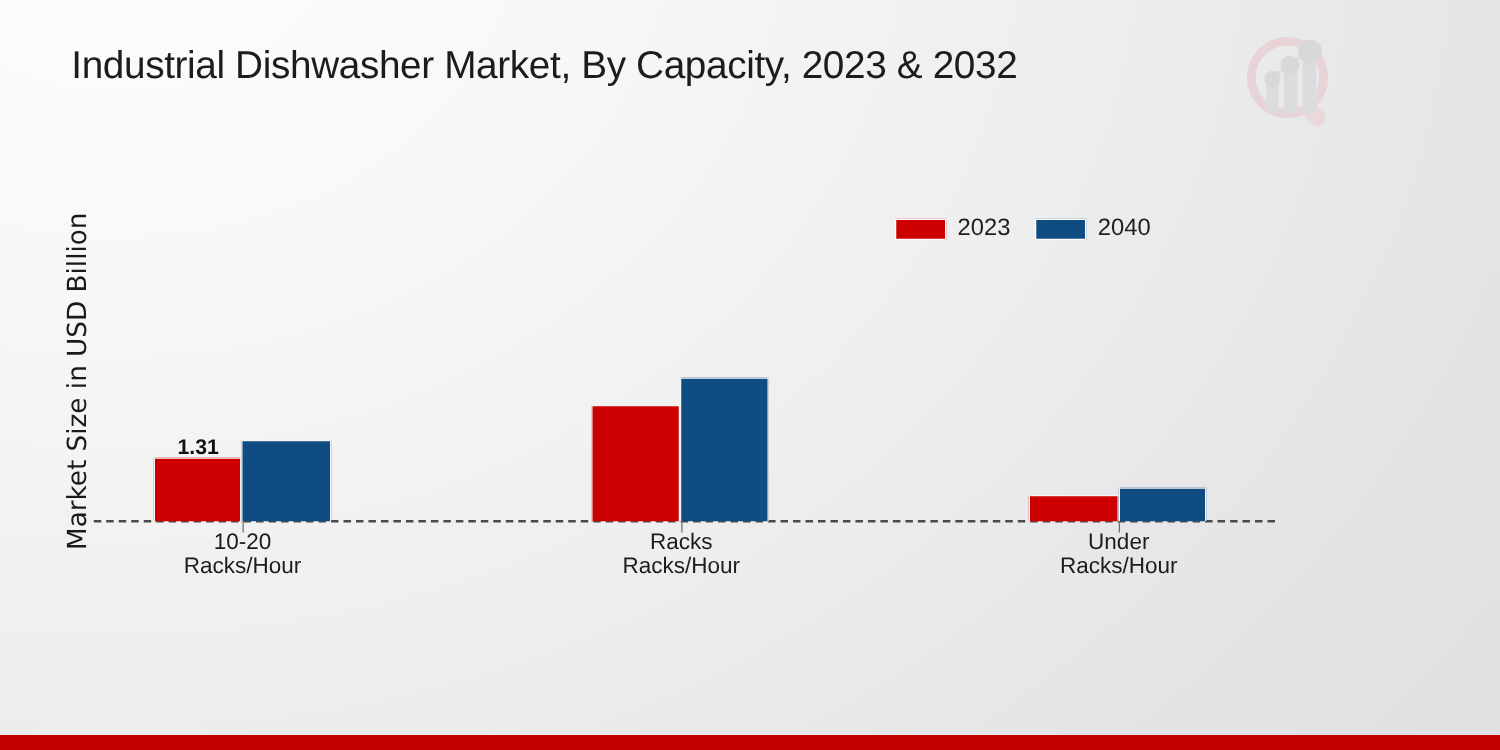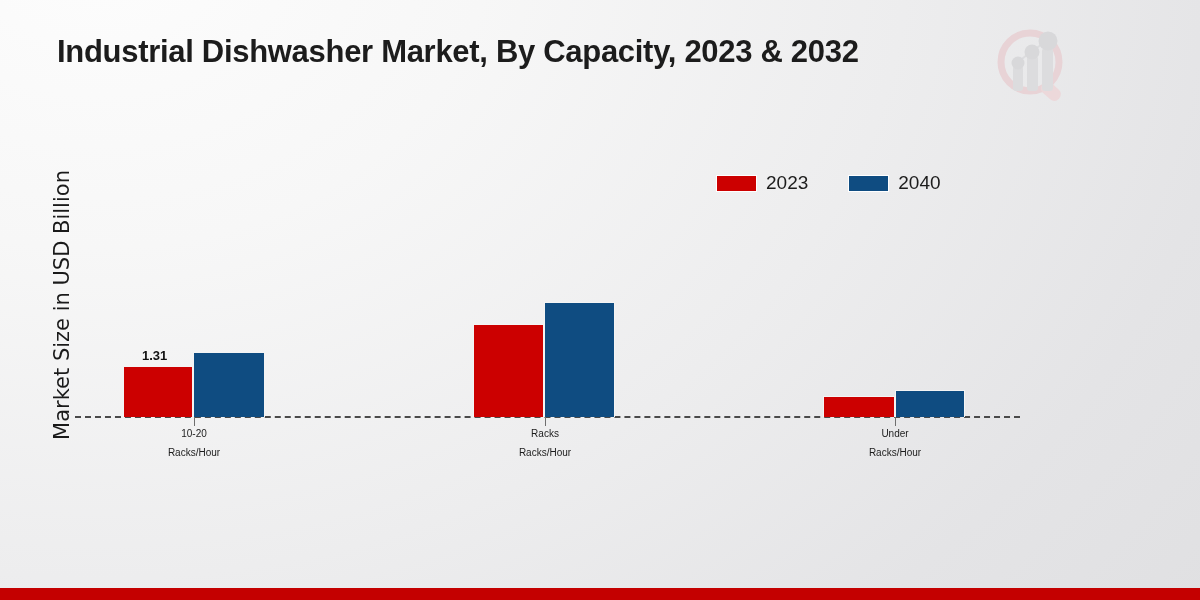--- a/index.html
+++ b/index.html
@@ -35,21 +35,21 @@
     pointer-events: none;
   }
 
   
   #chart-title {
     position: absolute;
     left: 57px;
     top: 34px;
     font-family: "Liberation Sans", sans-serif;
     font-size: 31px;
-    font-weight: 700;
+    font-weight: 400;
     color: #1c1c1c;
     letter-spacing: -0.3px;
     white-space: nowrap;
   }
 
   
   #y-axis-title {
     position: absolute;
     left: -103px;
     top: 293px;
@@ -63,21 +63,21 @@
     white-space: nowrap;
   }
 
   
   #legend {
     position: absolute;
     left: 716px;
     top: 172px;
     display: flex;
     align-items: center;
-    gap: 40px;
+    gap: 20px;
   }
   .legend-item {
     display: flex;
     align-items: center;
     gap: 9px;
   }
   .legend-swatch {
     width: 41px;
     height: 17px;
     border: 1px solid #ffffff;
@@ -112,41 +112,41 @@
     box-sizing: border-box;
     border: 1px solid #f4f4f4;
     border-bottom: none;
   }
   .bar.series-2023 { background: #cc0000; }
   .bar.series-2032 { background: #0f4c81; }
 
   .bar-value-label {
     position: absolute;
     font-family: "Liberation Sans", sans-serif;
-    font-size: 13px;
+    font-size: 17px;
     font-weight: bold;
     color: #111111;
     white-space: nowrap;
   }
 
   .tick-mark {
     position: absolute;
     top: 417px;
     width: 0;
     height: 9px;
     border-left: 1px solid #6e6e6e;
   }
 
   .category-label {
     position: absolute;
     top: 424px;
     width: 220px;
     text-align: center;
     font-family: "Liberation Sans", sans-serif;
-    font-size: 10px;
+    font-size: 18px;
     line-height: 19px;
     color: #1c1c1c;
   }
   .category-label span { display: block; }
 
   
   #footer-bar {
     position: absolute;
     left: 0;
     top: 588px;

